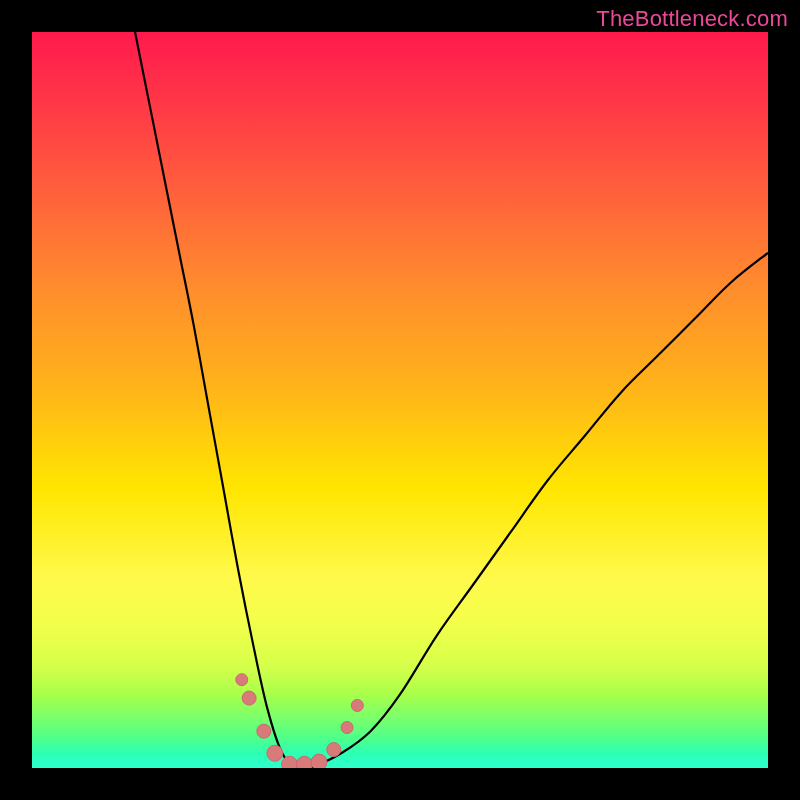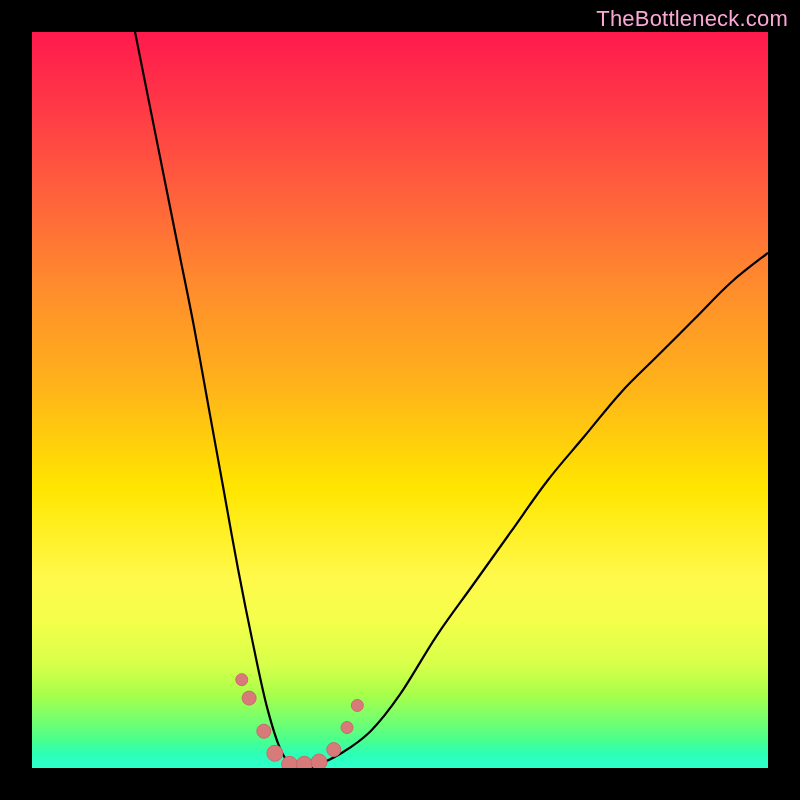--- a/index.html
+++ b/index.html
@@ -49,21 +49,21 @@
     top: 0;
     width: 736px;
     height: 736px;
   }
   .watermark {
     position: absolute;
     top: 6px;
     right: 12px;
     font-family: Arial, Helvetica, sans-serif;
     font-size: 22px;
-    color: #f9a8d4;
+    color: #ec4899;
     letter-spacing: 0.2px;
     user-select: none;
   }
 </style>
 </head>
 <body>
 
 <div class="frame">
   <div class="plot">
     <svg class="curve" viewBox="0 0 736 736" preserveAspectRatio="none">

